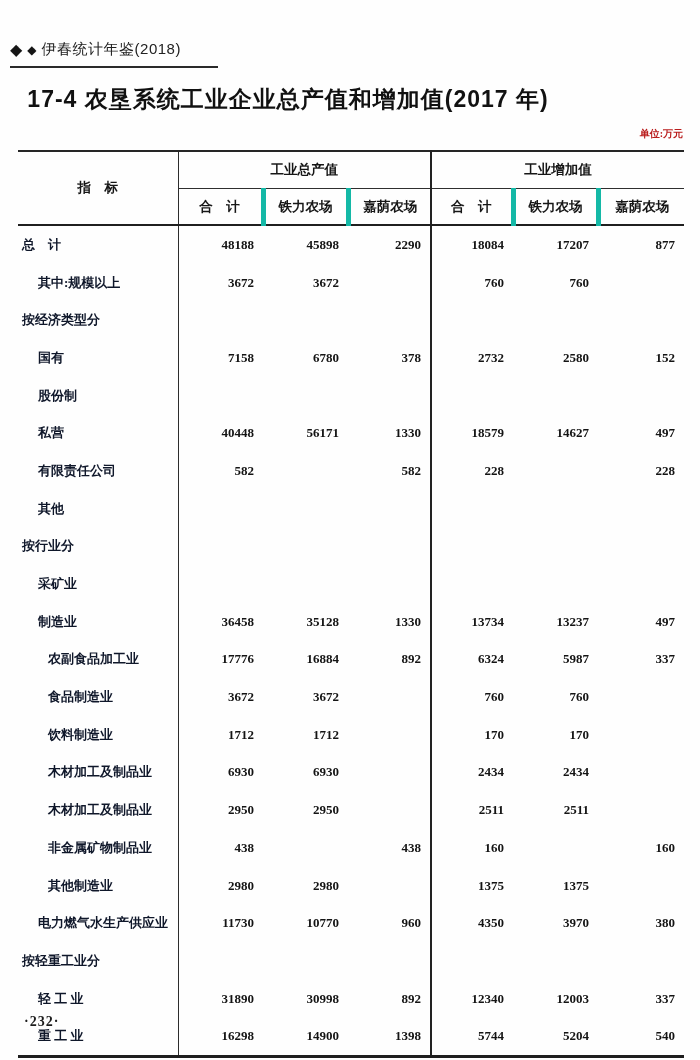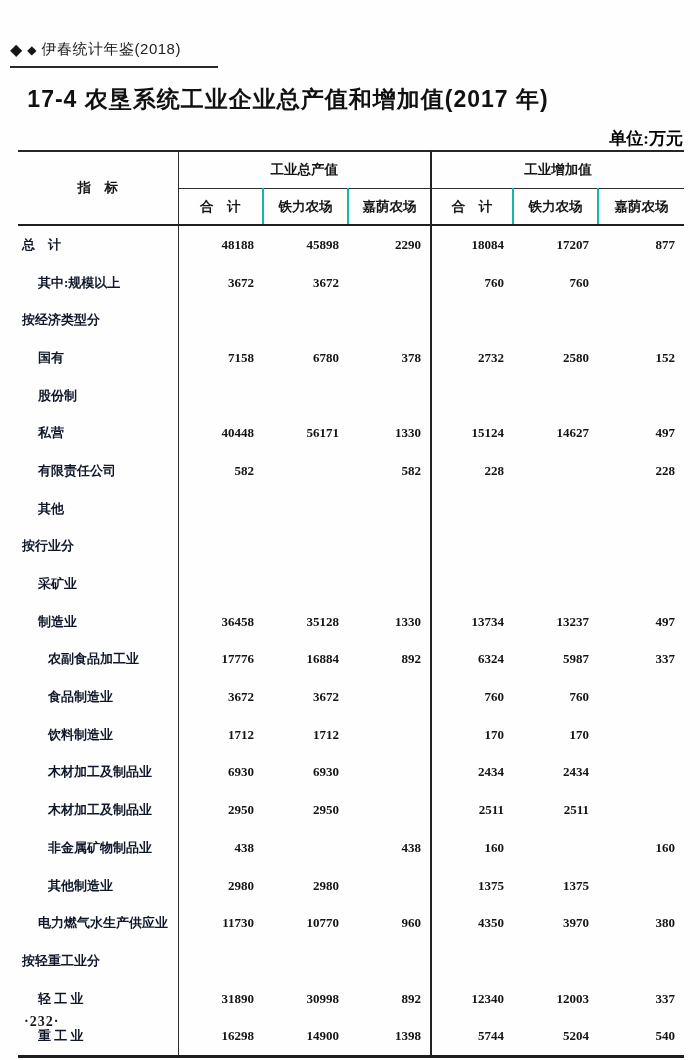--- a/index.html
+++ b/index.html
@@ -29,21 +29,21 @@
   .doc-title {
     position: absolute; top: 84px; left: 0; width: 576px;
     text-align: center;
     font-family: "Liberation Sans", "DejaVu Sans", sans-serif;
     font-weight: 700; font-size: 23px; letter-spacing: 1px;
     color: #111;
   }
 
   .unit-note {
     position: absolute; top: 127px; right: 17px;
-    font-size: 17px; font-weight: 700; color: #000000;
+    font-size: 10px; font-weight: 700; color: #b91c1c;
   }
 
   
   .table-wrap { position: absolute; top: 150px; left: 18px; width: 666px; }
   table {
     border-collapse: collapse; table-layout: fixed;
     width: 666px;
     border-top: 2px solid #262626;
     border-bottom: 3px solid #1e1e1e;
   }
@@ -55,21 +55,21 @@
   thead tr.group-row th { height: 34px; }
   thead tr.sub-row th   { height: 33px; }
   th.indicator {
     border-right: 1.5px solid #2c2c2c;
     border-bottom: 2.5px solid #1f1f1f;
     text-align: center; vertical-align: middle;
   }
   th.group { border-bottom: 1.5px solid #2e2e2e; text-align: center; margin-left: 24px; }
   th.group.g1 { border-right: 2px solid #222; }
   th.sub { border-bottom: 2.5px solid #1f1f1f; text-align: center; }
-  th.sub.b-right-thin  { border-right: 2px solid #14b8a6; }
+  th.sub.b-right-thin  { border-right: 5px solid #14b8a6; }
   th.sub.b-right-thick { border-right: 2px solid #222; }
 
   tbody td { height: 35.7px; vertical-align: middle; font-size: 13px; }
   td.label {
     font-weight: 700; color: #0f172a;
     border-right: 1.5px solid #2c2c2c;
     white-space: pre;
   }
   td.label.indent-0 { padding-left: 4px; }
   td.label.indent-1 { padding-left: 20px; }
@@ -169,21 +169,21 @@
             <td class="val v3"></td>
             <td class="val v4"></td>
             <td class="val v5"></td>
             <td class="val v6"></td>
           </tr>
           <tr>
             <td class="label indent-1">私营</td>
             <td class="val v1">40448</td>
             <td class="val v2">56171</td>
             <td class="val v3">1330</td>
-            <td class="val v4">15124</td>
+            <td class="val v4">18579</td>
             <td class="val v5">14627</td>
             <td class="val v6">497</td>
           </tr>
           <tr>
             <td class="label indent-1">有限责任公司</td>
             <td class="val v1">582</td>
             <td class="val v2"></td>
             <td class="val v3">582</td>
             <td class="val v4">228</td>
             <td class="val v5"></td>

